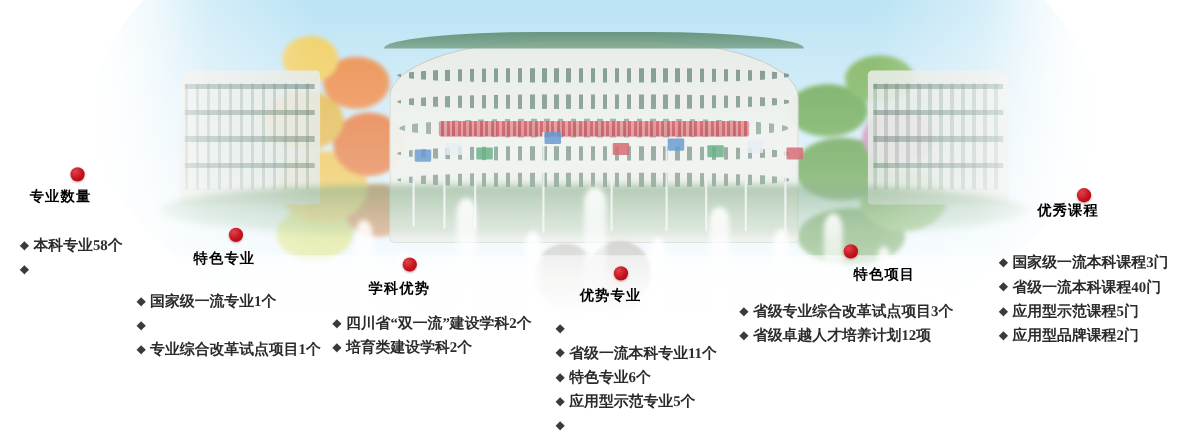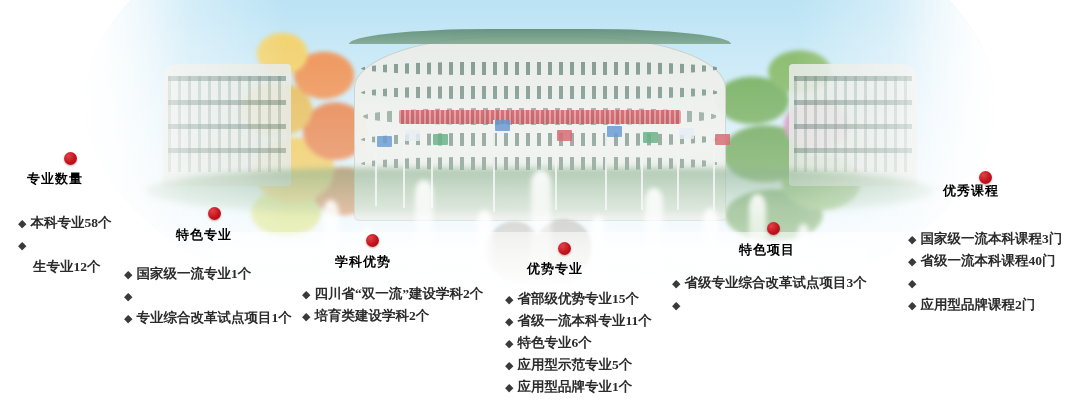--- a/index.html
+++ b/index.html
@@ -275,23 +275,20 @@
     <div class="dot" style="left:64px;top:152px;"></div>
     <div class="gtitle" style="left:27px;top:170px;">专业数量</div>
     <div class="items" style="left:18px;top:212px;">
       <div class="item">
         <span class="bullet">◆</span>
         <span class="txt">本科专业58个</span>
       </div>
       <div class="item">
         <span class="bullet">◆</span>
       </div>
-      <div class="item cont">
-        <span class="txt">生专业12个</span>
-      </div>
     </div>
   </div>
 
   <div class="group">
     <div class="dot" style="left:208px;top:207px;"></div>
     <div class="gtitle" style="left:176px;top:226px;text-align:center;">特色专业</div>
     <div class="items" style="left:124px;top:263px;">
       <div class="item">
         <span class="bullet">◆</span>
         <span class="txt">国家级一流专业1个</span>
@@ -320,69 +317,69 @@
       </div>
     </div>
   </div>
 
   <div class="group">
     <div class="dot" style="left:558px;top:242px;"></div>
     <div class="gtitle" style="left:527px;top:260px;font-family:Liberation Mono, monospace;">优势专业</div>
     <div class="items" style="left:505px;top:288px;">
       <div class="item">
         <span class="bullet">◆</span>
-        <span class="txt">省部级优势专业15个</span>
       </div>
       <div class="item">
         <span class="bullet">◆</span>
         <span class="txt">省级一流本科专业11个</span>
       </div>
       <div class="item">
         <span class="bullet">◆</span>
         <span class="txt">特色专业6个</span>
       </div>
       <div class="item">
         <span class="bullet">◆</span>
         <span class="txt">应用型示范专业5个</span>
       </div>
       <div class="item">
         <span class="bullet">◆</span>
-        <span class="txt">应用型品牌专业1个</span>
       </div>
     </div>
   </div>
 
   <div class="group">
     <div class="dot" style="left:767px;top:222px;"></div>
-    <div class="gtitle" style="left:739px;top:241px;text-align:right;">特色项目</div>
+    <div class="gtitle" style="left:776px;top:241px;text-align:right;">特色项目</div>
     <div class="items" style="left:672px;top:272px;">
       <div class="item">
         <span class="bullet">◆</span>
         <span class="txt">省级专业综合改革试点项目3个</span>
       </div>
       <div class="item">
         <span class="bullet">◆</span>
+        <span class="txt">省级卓越人才培养计划12项</span>
       </div>
     </div>
   </div>
 
   <div class="group">
     <div class="dot" style="left:979px;top:171px;"></div>
     <div class="gtitle" style="left:943px;top:182px;">优秀课程</div>
     <div class="items" style="left:908px;top:228px;">
       <div class="item">
         <span class="bullet">◆</span>
         <span class="txt">国家级一流本科课程3门</span>
       </div>
       <div class="item">
         <span class="bullet">◆</span>
         <span class="txt">省级一流本科课程40门</span>
       </div>
       <div class="item">
         <span class="bullet">◆</span>
+        <span class="txt">应用型示范课程5门</span>
       </div>
       <div class="item">
         <span class="bullet">◆</span>
         <span class="txt">应用型品牌课程2门</span>
       </div>
     </div>
   </div>
 
 </div>
 

